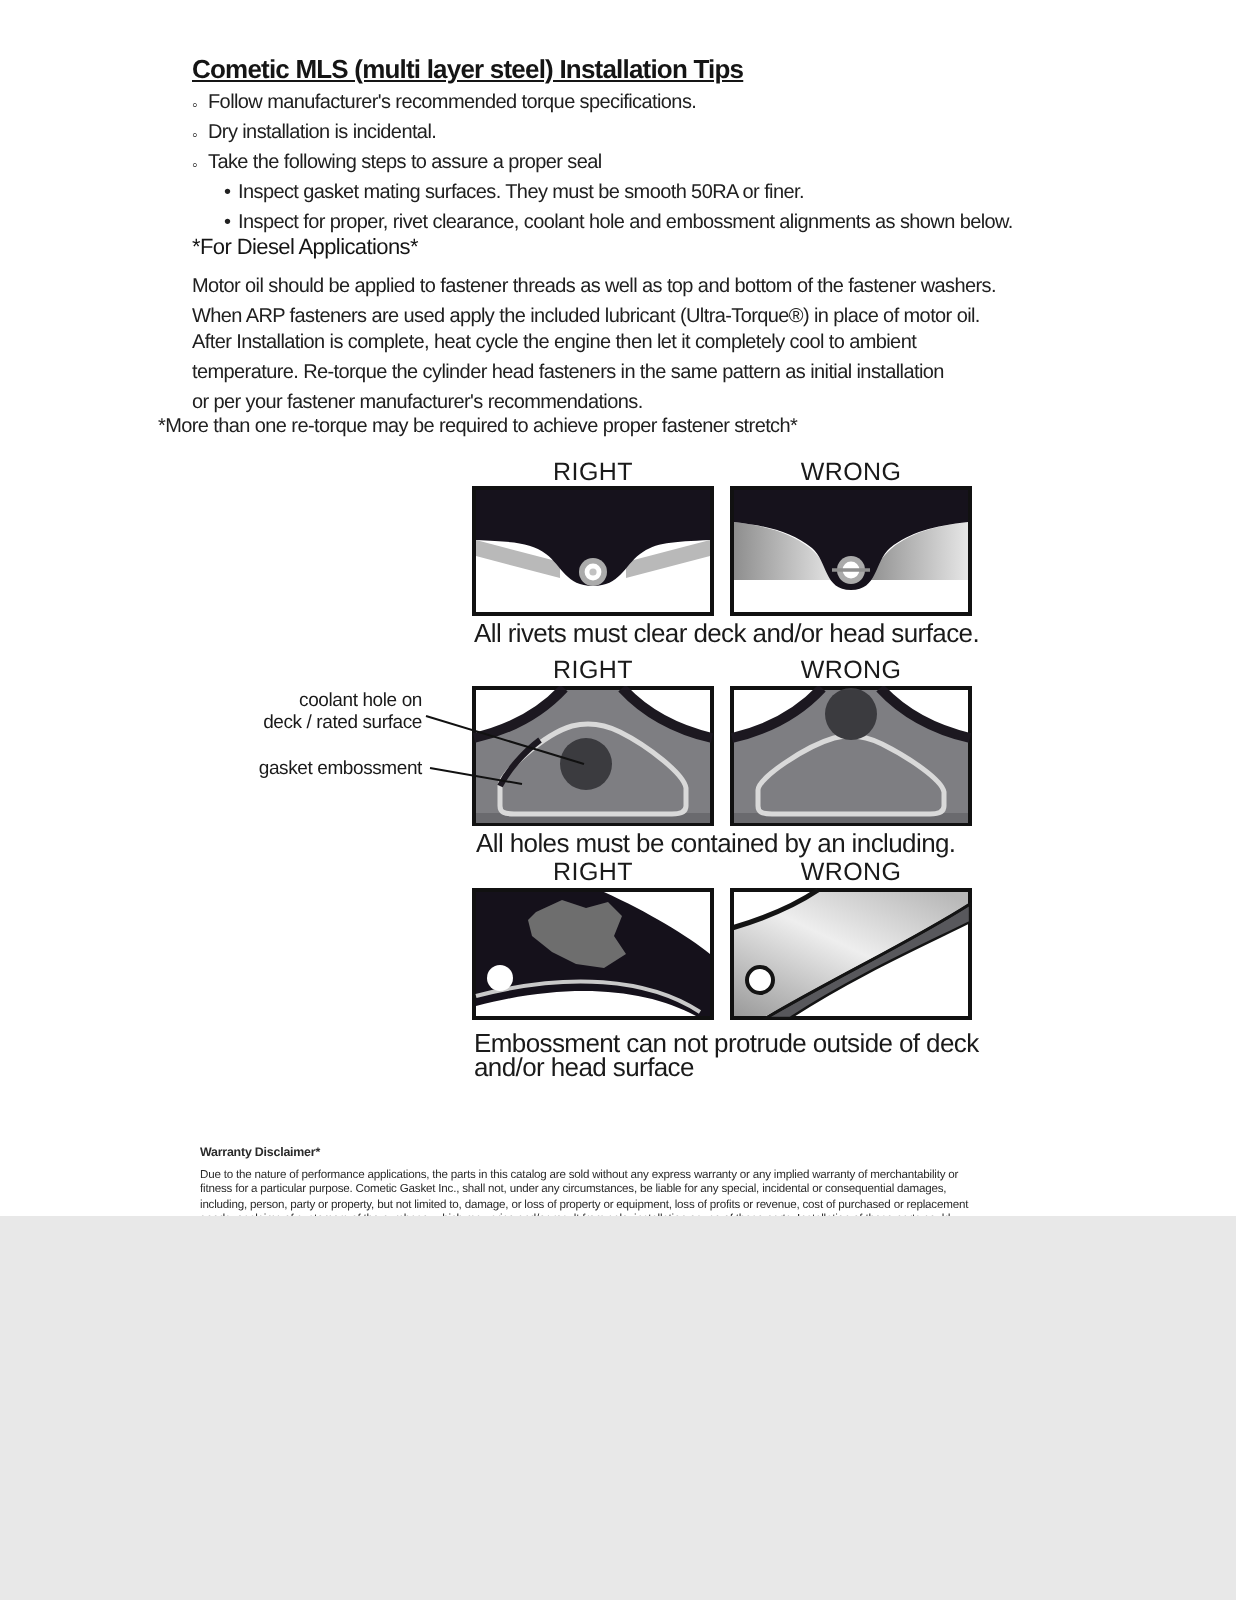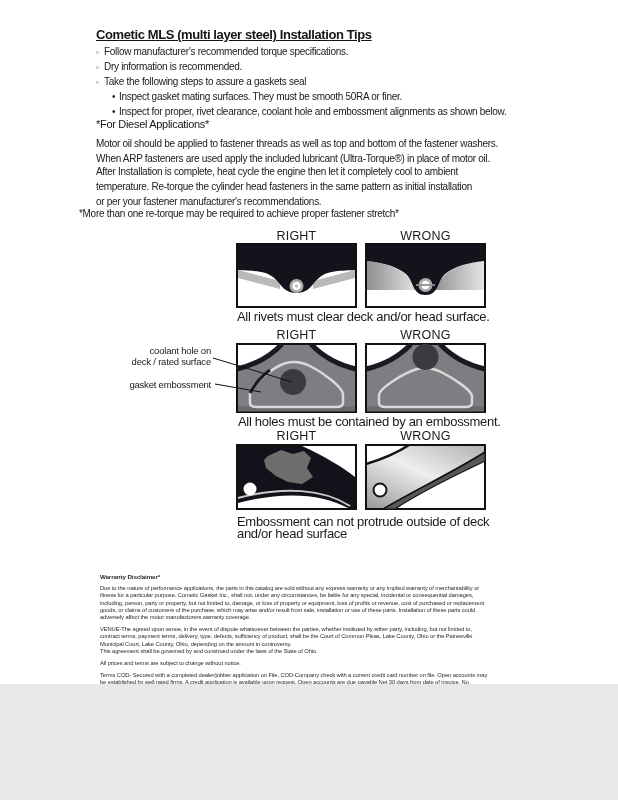--- a/index.html
+++ b/index.html
@@ -1,17 +1,17 @@
 <!DOCTYPE html>
 <html><head>
 <meta charset="utf-8">
 <style>
   html,body{margin:0;padding:0;background:#e8e8e8;}
   #page{
-    position:relative;width:618px;height:684px;background:#ffffff;
+    position:relative;width:618px;height:608px;background:#ffffff;
     font-family:"Liberation Sans", sans-serif;color:#202020;overflow:hidden;
   }
   .abs{position:absolute;}
   .pre{white-space:pre-line;}
   .title{
     left:96px;top:27px;font-size:13px;font-weight:bold;letter-spacing:-0.4px;
     text-decoration:underline;color:#151515;
   }
   .bullets{left:96px;top:45px;font-size:10px;letter-spacing:-0.3px;line-height:14.8px;}
   .b{display:flex;}
@@ -40,25 +40,25 @@
 
   <div class="abs title">Cometic MLS (multi layer steel) Installation Tips</div>
 
   <div class="abs bullets">
     <div class="b">
         <span class="m1">◦</span>
         <span>Follow manufacturer's recommended torque specifications.</span>
       </div>
     <div class="b">
         <span class="m1">◦</span>
-        <span>Dry information is recommended.</span>
+        <span>Dry installation is incidental.</span>
       </div>
     <div class="b">
         <span class="m1">◦</span>
-        <span>Take the following steps to assure a gaskets seal</span>
+        <span>Take the following steps to assure a proper seal</span>
       </div>
     <div class="b sub">
         <span class="m2">•</span>
         <span>Inspect gasket mating surfaces.  They must be smooth 50RA or finer.</span>
       </div>
     <div class="b sub">
         <span class="m2">•</span>
         <span>Inspect for proper, rivet clearance, coolant hole and embossment alignments as shown below.</span>
       </div>
   </div>
@@ -139,21 +139,21 @@
       <path d="M14,60 L14,52 C14,46 38,30 52,26 C60,24 68,25 76,29 C90,36 106,47 107,53 L107,60 C107,63 104,64 100,64 L21,64 C16,64 14,63 14,60 Z" stroke="#d9d9d9" stroke-width="2.5" fill="none"></path>
       <circle cx="60.5" cy="14" r="13" fill="#3b3b3f"></circle>
     </svg>
   </div>
 
   <svg class="abs" style="left:0;top:330px;pointer-events:none;" width="618" height="100" viewBox="0 0 618 100">
     <line x1="213" y1="28" x2="292" y2="52" stroke="#111" stroke-width="1"></line>
     <line x1="215" y1="54" x2="261" y2="62" stroke="#111" stroke-width="1"></line>
   </svg>
 
-  <div class="abs caption" style="left:238px;top:416px;">All holes must be contained by an embossment.</div>
+  <div class="abs caption" style="left:238px;top:416px;">All holes must be contained by an including.</div>
 
   <div class="abs dlabel" style="left:236px;top:429px;">RIGHT</div>
   <div class="abs dlabel" style="left:365px;top:429px;">WRONG</div>
 
   <div class="abs" style="left:236px;top:444px;">
     <svg class="dimg" width="121" height="66" viewBox="0 0 121 66">
       <rect x="1" y="1" width="119" height="64" fill="#ffffff" stroke="#111" stroke-width="2"></rect>
       <path d="M2,2 H66 C88,12 108,24 119,33 V64 H112 C86,50 48,47 2,59 Z" fill="#15111b"></path>
       <path d="M2,54 C48,42 88,45 114,62" stroke="#c9c9c9" stroke-width="2" fill="none"></path>
       <polygon points="32,12 45,6 57,10 68,7 75,14 71,24 77,33 66,40 52,38 40,32 30,24 28,16" fill="#6e6e6e"></polygon>

